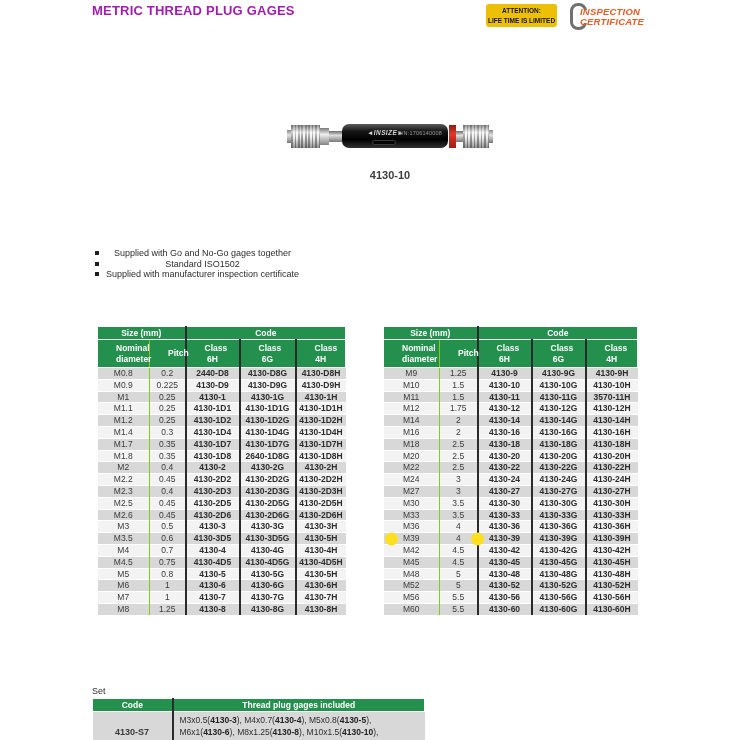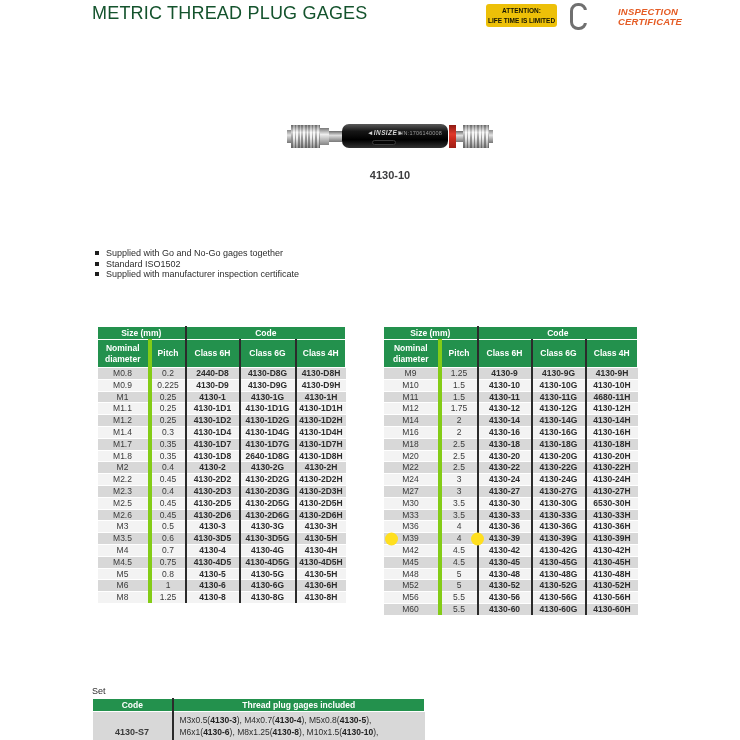--- a/index.html
+++ b/index.html
@@ -5,63 +5,63 @@
   :root{
     --green:#23914d; --row-gray:#d8d8d8; --row-light:#f3f3f3;
     --badge-yellow:#edc008; --cert-orange:#e55c25; --hl-yellow:#ffdf1f; --red-band:#cc2a1d;
   }
   *{box-sizing:border-box;}
   html,body{margin:0;padding:0;background:#fff;}
   body{font-family:"Liberation Sans",sans-serif;}
   .page{position:relative;width:740px;height:740px;background:#fff;overflow:hidden;}
 
   
-  .title{position:absolute;left:92px;top:3px;font-size:18px;font-weight:normal;color:#14532d;letter-spacing:.2px;}
+  .title{position:absolute;left:92px;top:3px;font-size:13px;font-weight:bold;color:#a21caf;letter-spacing:.2px;}
   .badge{position:absolute;left:486px;top:4px;width:71px;height:23px;background:var(--badge-yellow);
          border-radius:3px;display:flex;flex-direction:column;justify-content:center;align-items:center;}
   .badge span{font-size:6.5px;font-weight:bold;color:#151504;line-height:1.45;white-space:nowrap;}
   .cert{position:absolute;left:570px;top:3px;width:88px;height:30px;}
   .cert .bracket{position:absolute;left:0;top:0;width:17px;height:27px;border:3px solid #707070;border-radius:8px;}
   .cert .bracket::after{content:"";position:absolute;right:-4px;top:4px;bottom:4px;width:8px;background:#fff;}
   .cert .ctext{position:absolute;left:10px;top:4px;font-style:italic;font-weight:bold;font-size:9.5px;
-               color:var(--cert-orange);line-height:1.05;letter-spacing:.2px;white-space:nowrap;margin-left:38px;}
+               color:var(--cert-orange);line-height:1.05;letter-spacing:.2px;white-space:nowrap;}
 
   
   .product{position:absolute;left:283px;top:112px;width:214px;height:48px;display:flex;align-items:center;justify-content:center;}
   .tip{width:4px;height:13px;background:linear-gradient(#8a8a8a,#e2e2e2 40%,#777);}
   .thread{height:23px;position:relative;background:repeating-linear-gradient(90deg,#9a9a9a 0 1.5px,#f0f0f0 1.5px 3.5px);}
   .thread::after{content:"";position:absolute;inset:0;
       background:linear-gradient(rgba(40,40,40,.45),rgba(255,255,255,.55) 32%,rgba(255,255,255,0) 55%,rgba(30,30,30,.45));}
   .thread.left{width:29px;} .thread.right{width:26px;}
   .collar{width:9px;height:17px;background:linear-gradient(#787878,#eee 38%,#858585);}
   .shaft{width:13px;height:11px;background:linear-gradient(#6a6a6a,#ddd 40%,#787878);}
   .shaft.r{width:7px;}
   .handle{width:106px;height:24px;border-radius:7px;position:relative;
           background:linear-gradient(#5a5a5a,#161616 30%,#000 65%,#333);}
   .handle .brand{position:absolute;left:25px;top:5px;color:#d4d4d4;font-size:6.5px;font-weight:bold;font-style:italic;letter-spacing:.4px;}
   .handle .sn{position:absolute;right:6px;top:6px;color:#9d9d9d;font-size:5.5px;letter-spacing:.2px;}
   .handle .slot{position:absolute;left:30px;bottom:3px;width:24px;height:5px;background:#060606;border:1px solid #3d3d3d;border-radius:2.5px;}
   .redband{width:7px;height:23px;margin-left:1px;background:linear-gradient(#8e1a12,#e0392b 40%,var(--red-band) 60%,#9c1f16);}
   .caption{position:absolute;left:283px;top:169px;width:214px;text-align:center;font-weight:bold;font-size:11px;color:#3d3d3f;}
 
   
-  .features{position:absolute;left:95px;top:248px;}
+  .features{position:absolute;left:95px;top:248px;text-align:center;}
   .feature{position:relative;padding-left:11px;font-size:9px;color:#2d2d2d;line-height:10px;margin-bottom:.5px;}
   .feature::before{content:"";position:absolute;left:0;top:3px;width:4px;height:4px;background:#1d1d1d;}
 
   
   .gtable{position:absolute;border-collapse:collapse;table-layout:fixed;}
   #left-table{left:97px;top:326px;width:248px;}
   #right-table{left:383px;top:326px;width:254px;}
   .gtable th{background:var(--green);color:#fff;font-size:8.5px;font-weight:bold;
-             padding:0 6px;border:1px solid #fff;}
+             padding:0 18px;border:1px solid #fff;}
   .gtable tr.group th{height:13px;}
   .gtable tr.cols th{height:28px;line-height:1.2;}
   .gtable th.div2, .gtable td.c1{border-right:2px solid #2b2b2b;}
-  .gtable th.div1, .gtable td.c0{border-right:4px solid #84cc16;}
+  .gtable th.div1, .gtable td.c0{border-right:1px solid #84cc16;}
   .gtable th.div3, .gtable td.c2, .gtable td.c3{border-right:2px solid #2b2b2b;}
   .gtable td{font-size:8.5px;color:#3a3a3a;text-align:center;height:10.8px;line-height:10.8px;
              padding:0;border-top:1px solid #fff;}
   .gtable tbody tr:nth-child(odd) td{background:var(--row-gray);}
   .gtable tbody tr:nth-child(even) td{background:var(--row-light);}
   .gtable td.code{font-weight:bold;color:#2d2d2d;}
   .gtable td.rel{position:relative;}
   .dot{position:absolute;width:13px;height:13px;border-radius:50%;background:var(--hl-yellow);
        top:50%;transform:translateY(-50%);z-index:3;}
   .dot.d0{left:1px;} .dot.d2{left:-8px;}
@@ -267,20 +267,27 @@
           <td class="c4 code">4130-5H</td>
         </tr>
         <tr>
           <td class="c0">M6</td>
           <td class="c1">1</td>
           <td class="c2 code">4130-6</td>
           <td class="c3 code">4130-6G</td>
           <td class="c4 code">4130-6H</td>
         </tr>
         <tr>
+          <td class="c0">M7</td>
+          <td class="c1">1</td>
+          <td class="c2 code">4130-7</td>
+          <td class="c3 code">4130-7G</td>
+          <td class="c4 code">4130-7H</td>
+        </tr>
+        <tr>
           <td class="c0">M8</td>
           <td class="c1">1.25</td>
           <td class="c2 code">4130-8</td>
           <td class="c3 code">4130-8G</td>
           <td class="c4 code">4130-8H</td>
         </tr>
       </tbody>
   </table>
 
   <table class="gtable" id="right-table">
@@ -317,21 +324,21 @@
           <td class="c1">1.5</td>
           <td class="c2 code">4130-10</td>
           <td class="c3 code">4130-10G</td>
           <td class="c4 code">4130-10H</td>
         </tr>
         <tr>
           <td class="c0">M11</td>
           <td class="c1">1.5</td>
           <td class="c2 code">4130-11</td>
           <td class="c3 code">4130-11G</td>
-          <td class="c4 code">4680-11H</td>
+          <td class="c4 code">3570-11H</td>
         </tr>
         <tr>
           <td class="c0">M12</td>
           <td class="c1">1.75</td>
           <td class="c2 code">4130-12</td>
           <td class="c3 code">4130-12G</td>
           <td class="c4 code">4130-12H</td>
         </tr>
         <tr>
           <td class="c0">M14</td>
@@ -380,21 +387,21 @@
           <td class="c1">3</td>
           <td class="c2 code">4130-27</td>
           <td class="c3 code">4130-27G</td>
           <td class="c4 code">4130-27H</td>
         </tr>
         <tr>
           <td class="c0">M30</td>
           <td class="c1">3.5</td>
           <td class="c2 code">4130-30</td>
           <td class="c3 code">4130-30G</td>
-          <td class="c4 code">6530-30H</td>
+          <td class="c4 code">4130-30H</td>
         </tr>
         <tr>
           <td class="c0">M33</td>
           <td class="c1">3.5</td>
           <td class="c2 code">4130-33</td>
           <td class="c3 code">4130-33G</td>
           <td class="c4 code">4130-33H</td>
         </tr>
         <tr>
           <td class="c0">M36</td>

